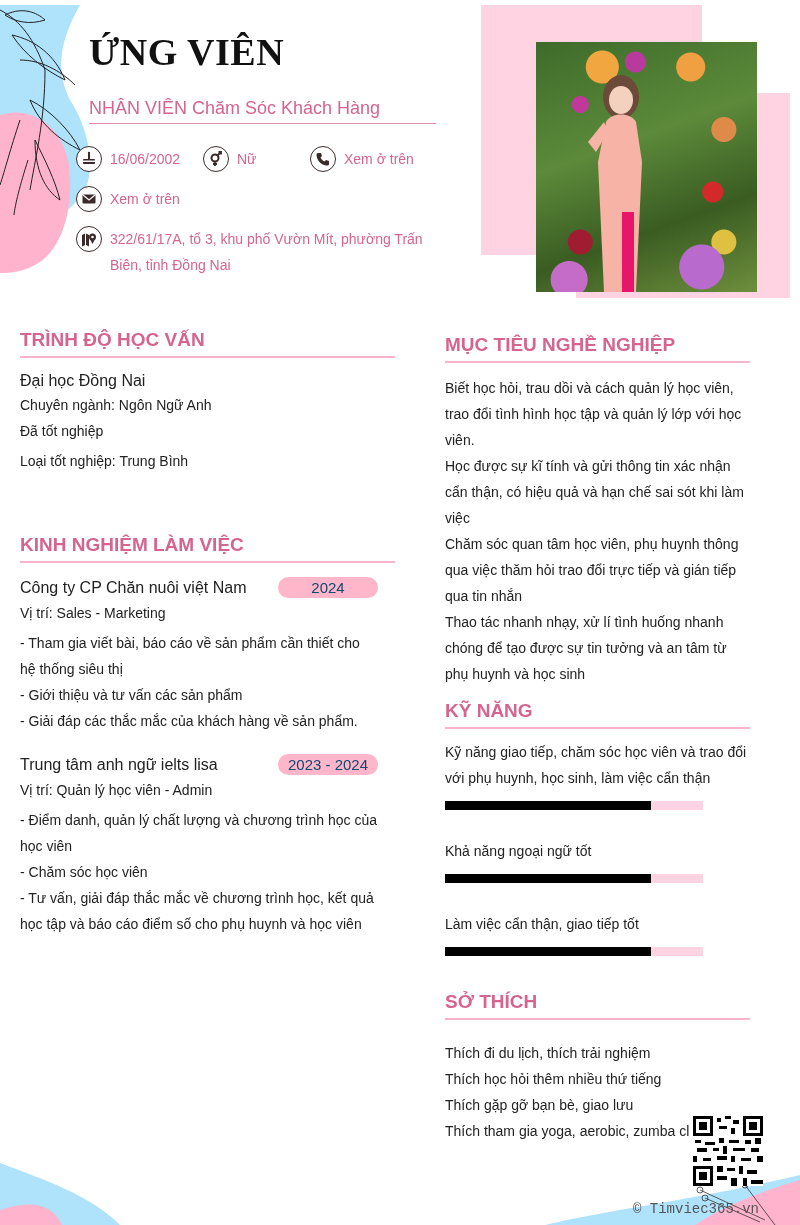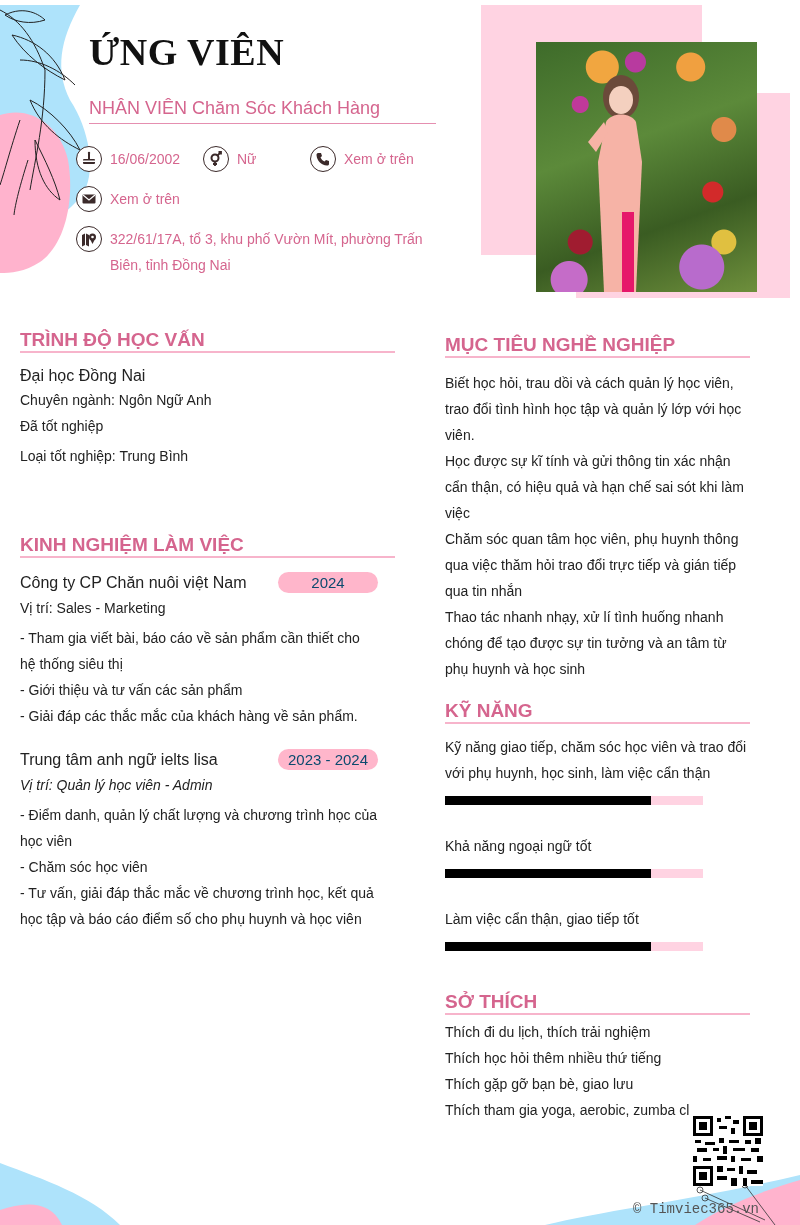--- a/index.html
+++ b/index.html
@@ -22,21 +22,21 @@
       radial-gradient(circle at 30% 10%, #f1a640 0 16px, transparent 17px),
       radial-gradient(circle at 85% 35%, #e08a4a 0 12px, transparent 13px),
       radial-gradient(circle at 80% 60%, #d22a2a 0 10px, transparent 11px),
       radial-gradient(circle at 20% 80%, #a01c30 0 12px, transparent 13px),
       radial-gradient(circle at 15% 95%, #c56cc8 0 18px, transparent 19px),
       radial-gradient(circle at 75% 90%, #b86bcc 0 22px, transparent 23px),
       radial-gradient(circle at 35% 75%, #f0d030 0 10px, transparent 11px),
       radial-gradient(circle at 85% 80%, #e0c040 0 12px, transparent 13px),
       linear-gradient(160deg, #3e6b2a 0%, #5c8a3a 40%, #3a5c22 70%, #6e8f3c 100%);
   }
-  .sec-title { font-size:19px; font-weight:bold; color:#d5658e; border-bottom:2px solid #f7b4cb; }
+  .sec-title { font-size:19px; font-weight:bold; color:#d5658e; padding-bottom:5px; border-bottom:2px solid #f7b4cb; }
   .left { left:20px; width:375px; }
   .right { left:445px; width:305px; }
   .line { font-size:14px; line-height:26px; color:#222; }
   .job-head { display:flex; justify-content:space-between; align-items:center; }
   .job-name { font-size:16px; color:#222; }
   .pill { background:#ffb6cb; color:#0c4a6e; font-size:15px; border-radius:13px; padding:2px 0; width:100px; text-align:center; }
   .bar { width:258px; height:9px; background:#ffd3e2; position:relative; }
   .bar .fill { position:absolute; left:0; top:0; height:100%; background:#000; }
   .qr { left:693px; top:1116px; width:70px; height:70px; background:#fff; }
   .copy { left:633px; top:1201px; font-family:"Liberation Mono", monospace; font-size:14px; color:#555; }
@@ -159,21 +159,21 @@
     <div class="line" style="margin-top:2px;">Vị trí: Sales - Marketing</div>
     <div class="line" style="margin-top:4px;">- Tham gia viết bài, báo cáo về sản phẩm cần thiết cho hệ thống siêu thị</div>
     <div class="line">- Giới thiệu và tư vấn các sản phẩm</div>
     <div class="line">- Giải đáp các thắc mắc của khách hàng về sản phẩm.</div>
   </div>
   <div style="margin-top:20px;width:358px;">
     <div class="job-head">
       <span class="job-name">Trung tâm anh ngữ ielts lisa</span>
       <span class="pill">2023 - 2024</span>
     </div>
-    <div class="line" style="margin-top:2px;font-style:italic;">Vị trí: Quản lý học viên - Admin</div>
+    <div class="line" style="margin-top:2px;">Vị trí: Quản lý học viên - Admin</div>
     <div class="line" style="margin-top:4px;">-  Điểm danh, quản lý chất lượng và chương trình học của học viên</div>
     <div class="line">- Chăm sóc học viên</div>
     <div class="line">- Tư vấn, giải đáp thắc mắc về chương trình học, kết quả học tập và báo cáo điểm số cho phụ huynh và học viên</div>
   </div>
 </div>
 
 <div class="abs right" style="top:334px;">
   <div class="sec-title">MỤC TIÊU NGHỀ NGHIỆP</div>
   <div style="margin-top:12px;">
     <div class="line">Biết học hỏi, trau dồi và cách quản lý học viên, trao đổi tình hình học tập và quản lý lớp với học viên.</div>
@@ -200,21 +200,21 @@
   <div style="margin-top:28px;">
     <div class="line">Làm việc cẩn thận, giao tiếp tốt</div>
     <div class="bar" style="margin-top:10px;">
         <div class="fill" style="width:80%"></div>
       </div>
   </div>
 </div>
 
 <div class="abs right" style="top:991px;">
   <div class="sec-title">SỞ THÍCH</div>
-  <div style="margin-top:4px;">
+  <div style="margin-top:20px;">
     <div class="line">Thích đi du lịch, thích trải nghiệm</div>
     <div class="line">Thích học hỏi thêm nhiều thứ tiếng</div>
     <div class="line">Thích gặp gỡ bạn bè, giao lưu</div>
     <div class="line">Thích tham gia yoga, aerobic, zumba cl</div>
   </div>
 </div>
 
 <svg class="abs qr" width="70" height="70" viewBox="0 0 70 70">
   <rect width="70" height="70" fill="#fff"></rect>
   <g fill="#000">

